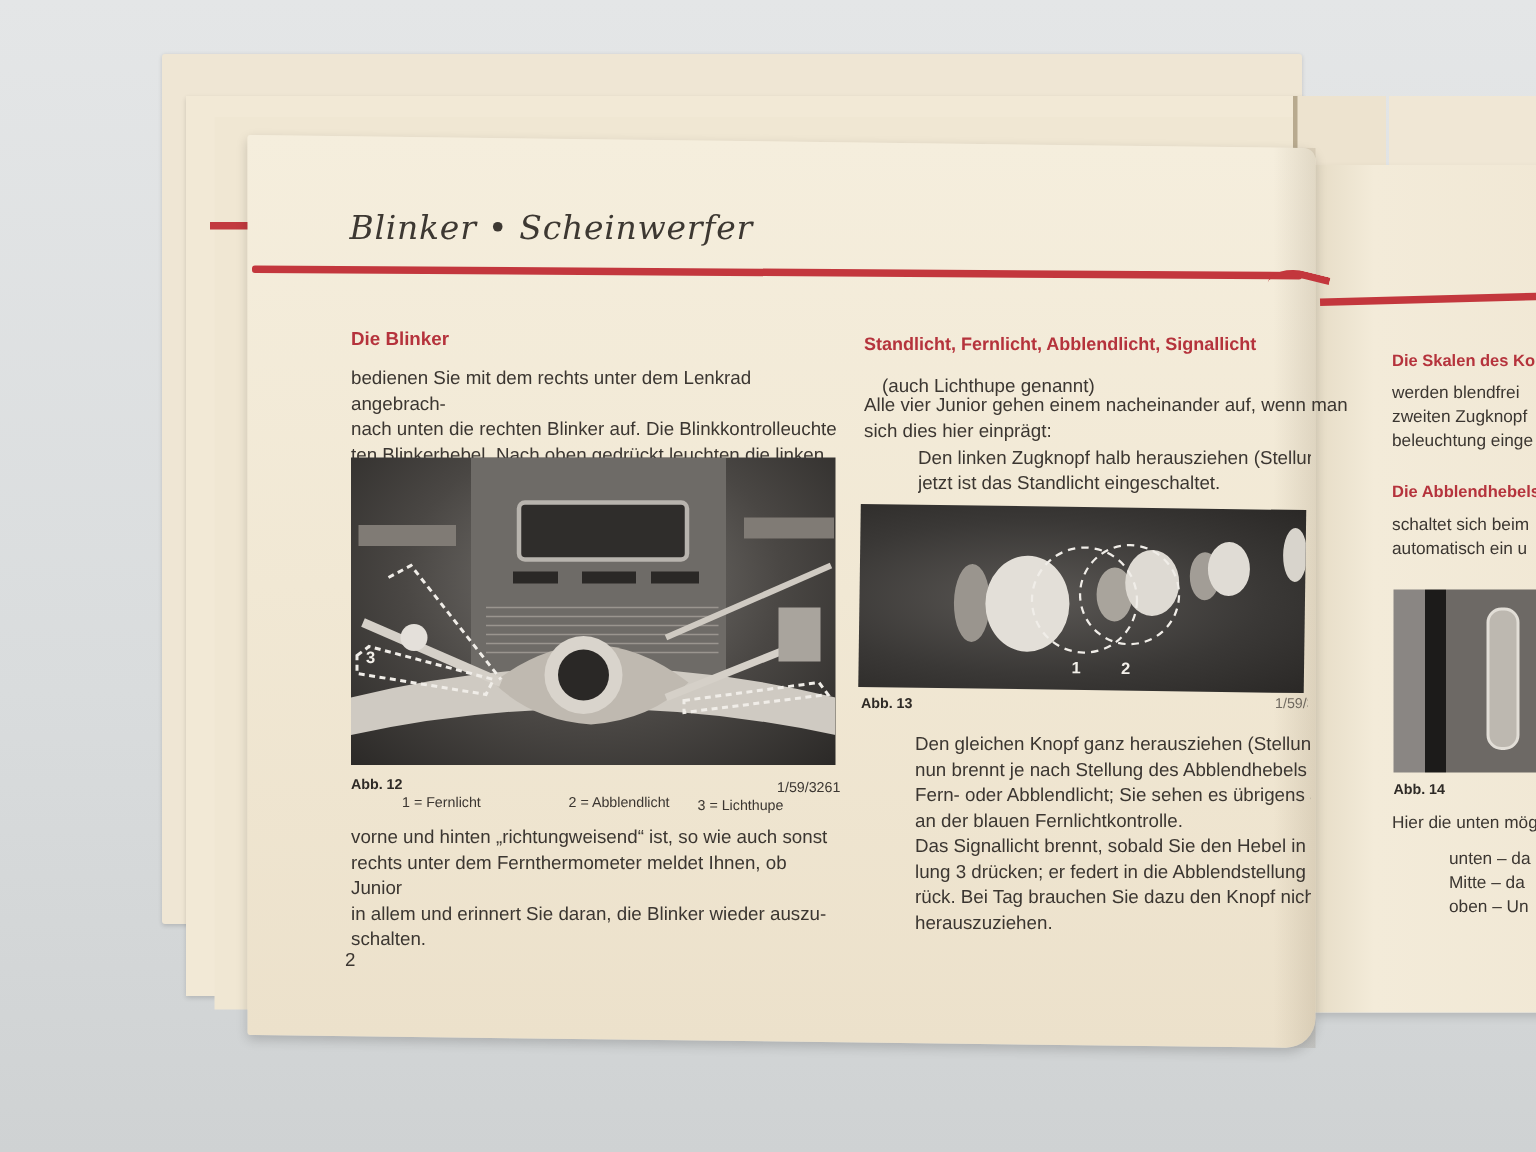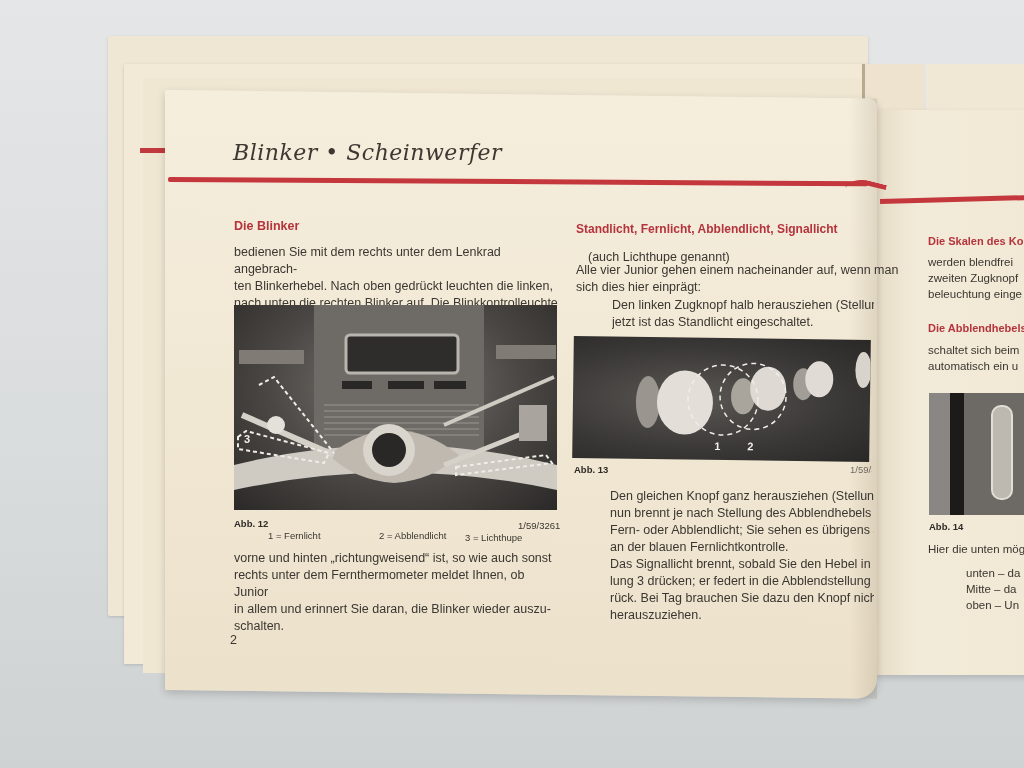--- a/index.html
+++ b/index.html
@@ -125,22 +125,22 @@
   <div class="page-left"></div>
 
   <div class="header-title">Blinker • Scheinwerfer</div>
   <div class="red-rule"></div>
   <div class="red-rule-curve"></div>
   <div class="red-rule-right"></div>
 
   <div class="abs heading" style="left:234px; top:219px;">Die Blinker</div>
   <div class="abs body-text" style="left:234px; top:244px; width:324px;">
     <div>bedienen Sie mit dem rechts unter dem Lenkrad angebrach-</div>
+    <div>nach unten die rechten Blinker auf. Die Blinkkontrolleuchte</div>
     <div>ten Blinkerhebel. Nach oben gedrückt leuchten die linken,</div>
-    <div>nach unten die rechten Blinker auf. Die Blinkkontrolleuchte</div>
   </div>
 
   <div class="photo photo-12">
     <svg width="323" height="205" viewBox="0 0 323 205">
       <rect x="80" y="0" width="170" height="160" fill="#6e6b67"></rect>
       <rect x="112" y="30" width="112" height="38" rx="4" fill="#2f2d2b" stroke="#b8b4ae" stroke-width="3"></rect>
       <rect x="108" y="76" width="30" height="8" fill="#2a2826"></rect>
       <rect x="154" y="76" width="36" height="8" fill="#2a2826"></rect>
       <rect x="200" y="76" width="32" height="8" fill="#2a2826"></rect>
       <g stroke="#9a958f" stroke-width="1">

